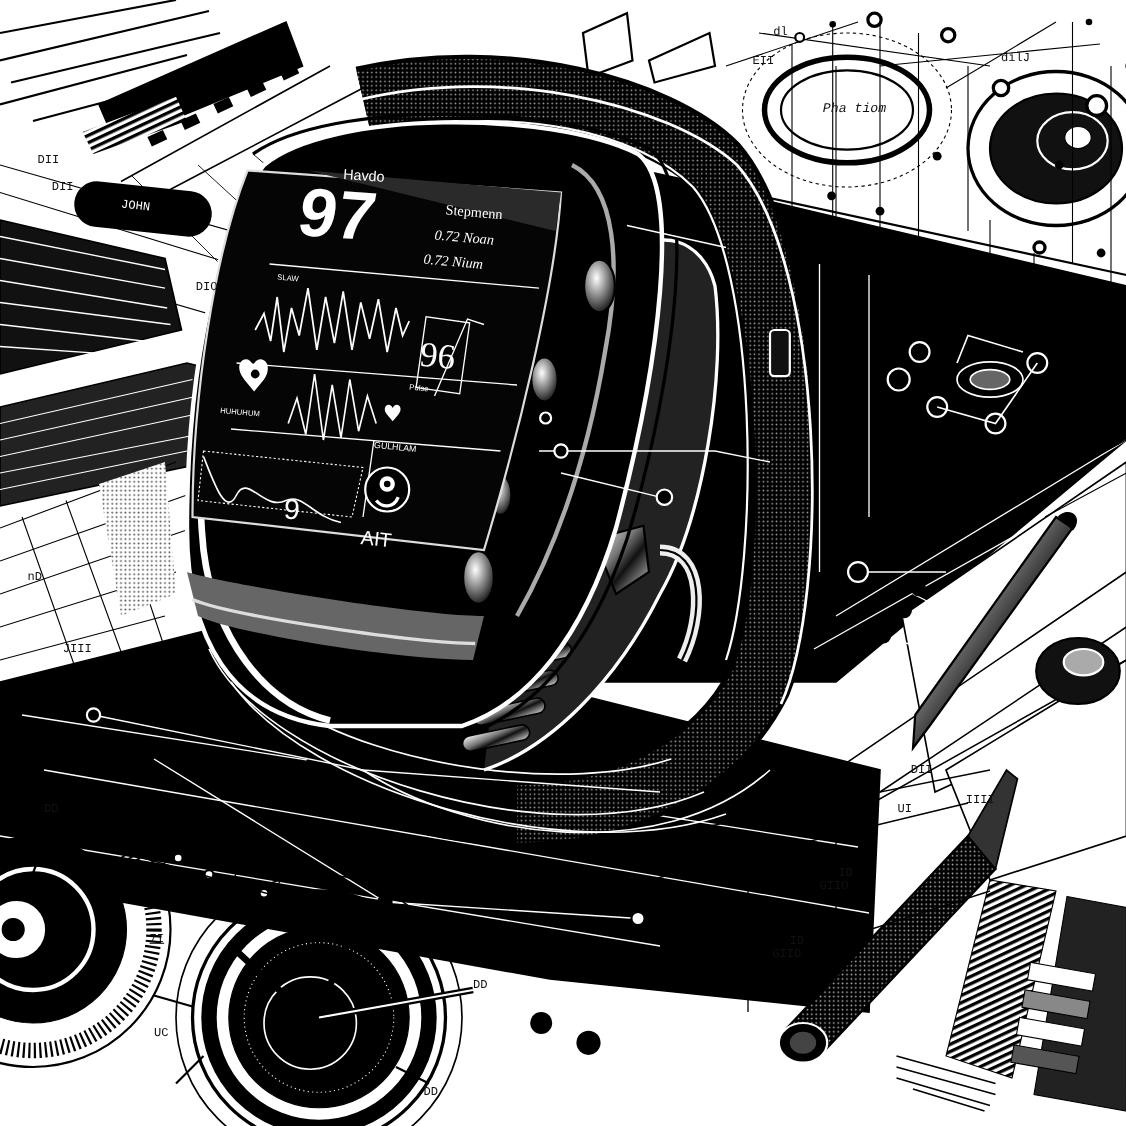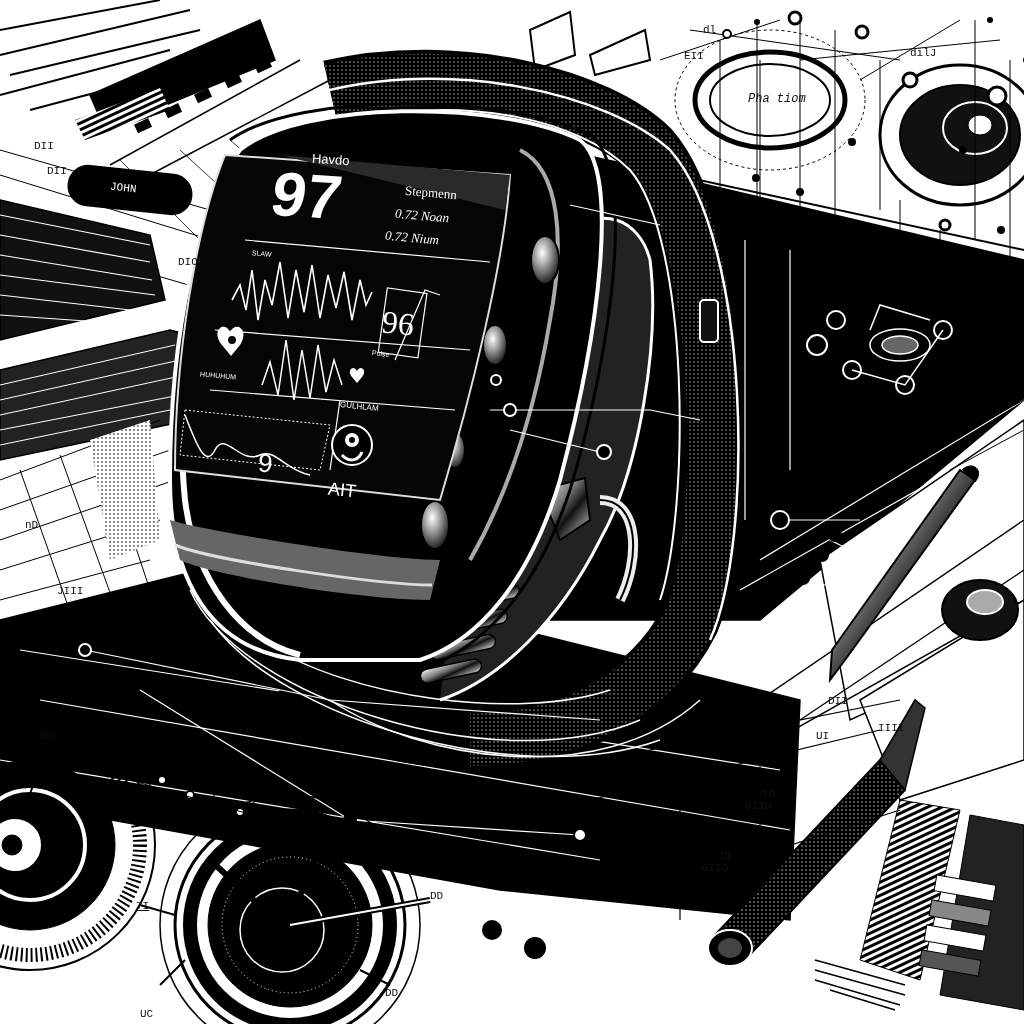--- a/index.html
+++ b/index.html
@@ -322,23 +322,23 @@
 <div class="dk" style="left:25px;top:519px;">nD</div>
 <div class="dk" style="left:22px;top:585px;margin-left:35px;">JIII</div>
 
 <div class="dk" style="left:748px;top:92px;font-size:12px;font-style:italic;">Pha tiom</div>
 <div class="dk" style="left:684px;top:6px;margin-top:44px;">EII</div>
 <div class="dk" style="left:703px;top:24px;">dl</div>
 <div class="dk" style="left:910px;top:47px;">dilJ</div>
 
 <div class="dk" style="left:40px;top:730px;">DD</div>
 <div class="dk" style="left:430px;top:890px;">DD</div>
-<div class="dk" style="left:140px;top:1008px;">UC</div>
+<div class="dk" style="left:140px;top:934px;">UC</div>
 <div class="dk" style="left:385px;top:987px;">DD</div>
-<div class="dk" style="left:136px;top:900px;text-decoration:underline;">7I</div>
+<div class="dk" style="left:136px;top:848px;text-decoration:underline;">7I</div>
 
 <div class="dk" style="left:828px;top:695px;">DII</div>
 <div class="dk" style="left:878px;top:695px;margin-top:27px;">IIII</div>
 <div class="dk" style="left:816px;top:730px;">UI</div>
 <div class="dk" style="left:762px;top:788px;">ID</div>
 <div class="dk" style="left:745px;top:800px;">GIIO</div>
 <div class="dk" style="left:718px;top:850px;">ID</div>
 <div class="dk" style="left:702px;top:862px;">GIIO</div>
 
 </body></html>

